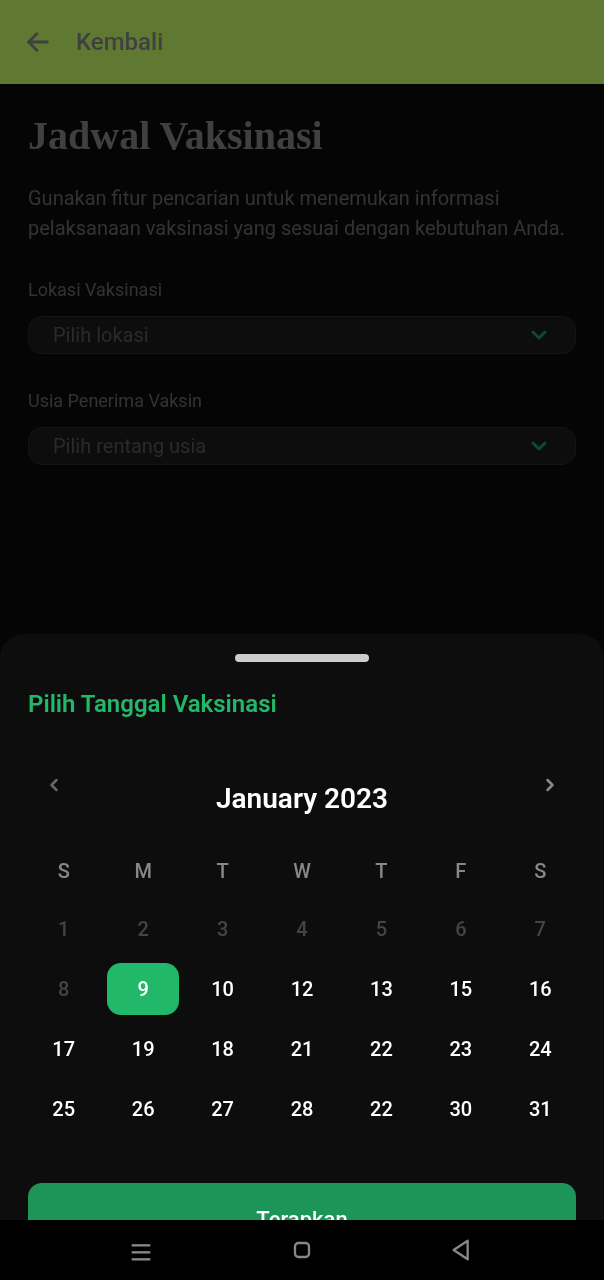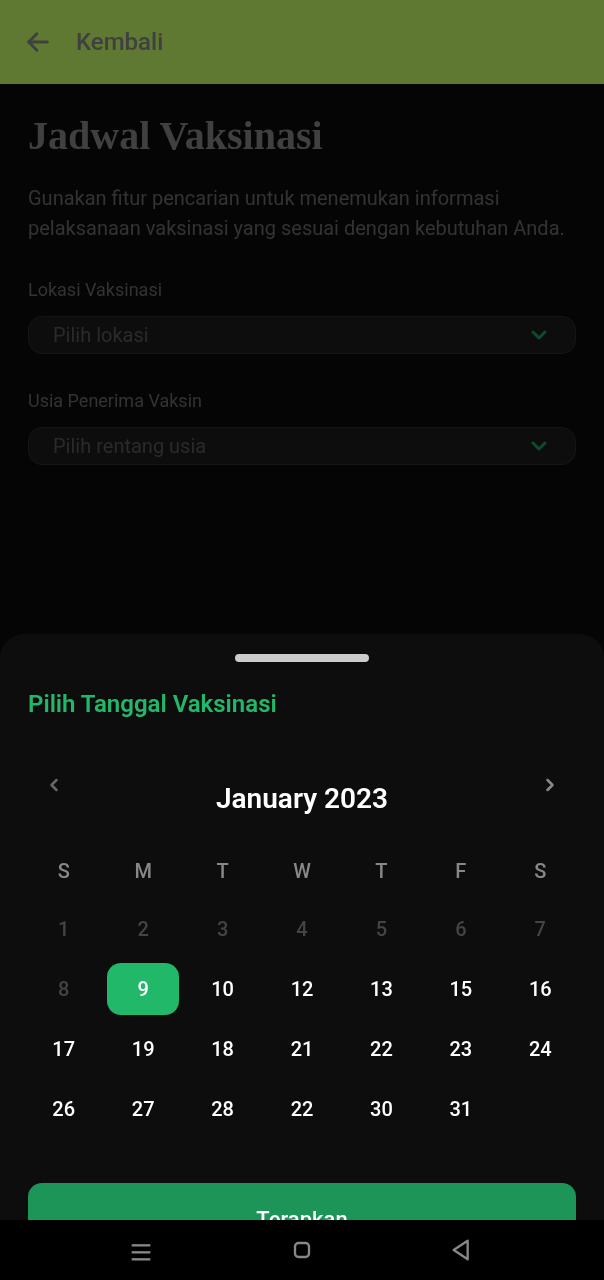--- a/index.html
+++ b/index.html
@@ -275,20 +275,21 @@
       <div class="day-cell">13</div>
       <div class="day-cell">15</div>
       <div class="day-cell">16</div>
       <div class="day-cell">17</div>
       <div class="day-cell">19</div>
       <div class="day-cell">18</div>
       <div class="day-cell">21</div>
       <div class="day-cell">22</div>
       <div class="day-cell">23</div>
       <div class="day-cell">24</div>
+      <div class="day-cell">25</div>
       <div class="day-cell">26</div>
       <div class="day-cell">27</div>
       <div class="day-cell">28</div>
       <div class="day-cell">22</div>
       <div class="day-cell">30</div>
       <div class="day-cell">31</div>
     </div>
 
   <button class="apply-button">Terapkan</button>
 

